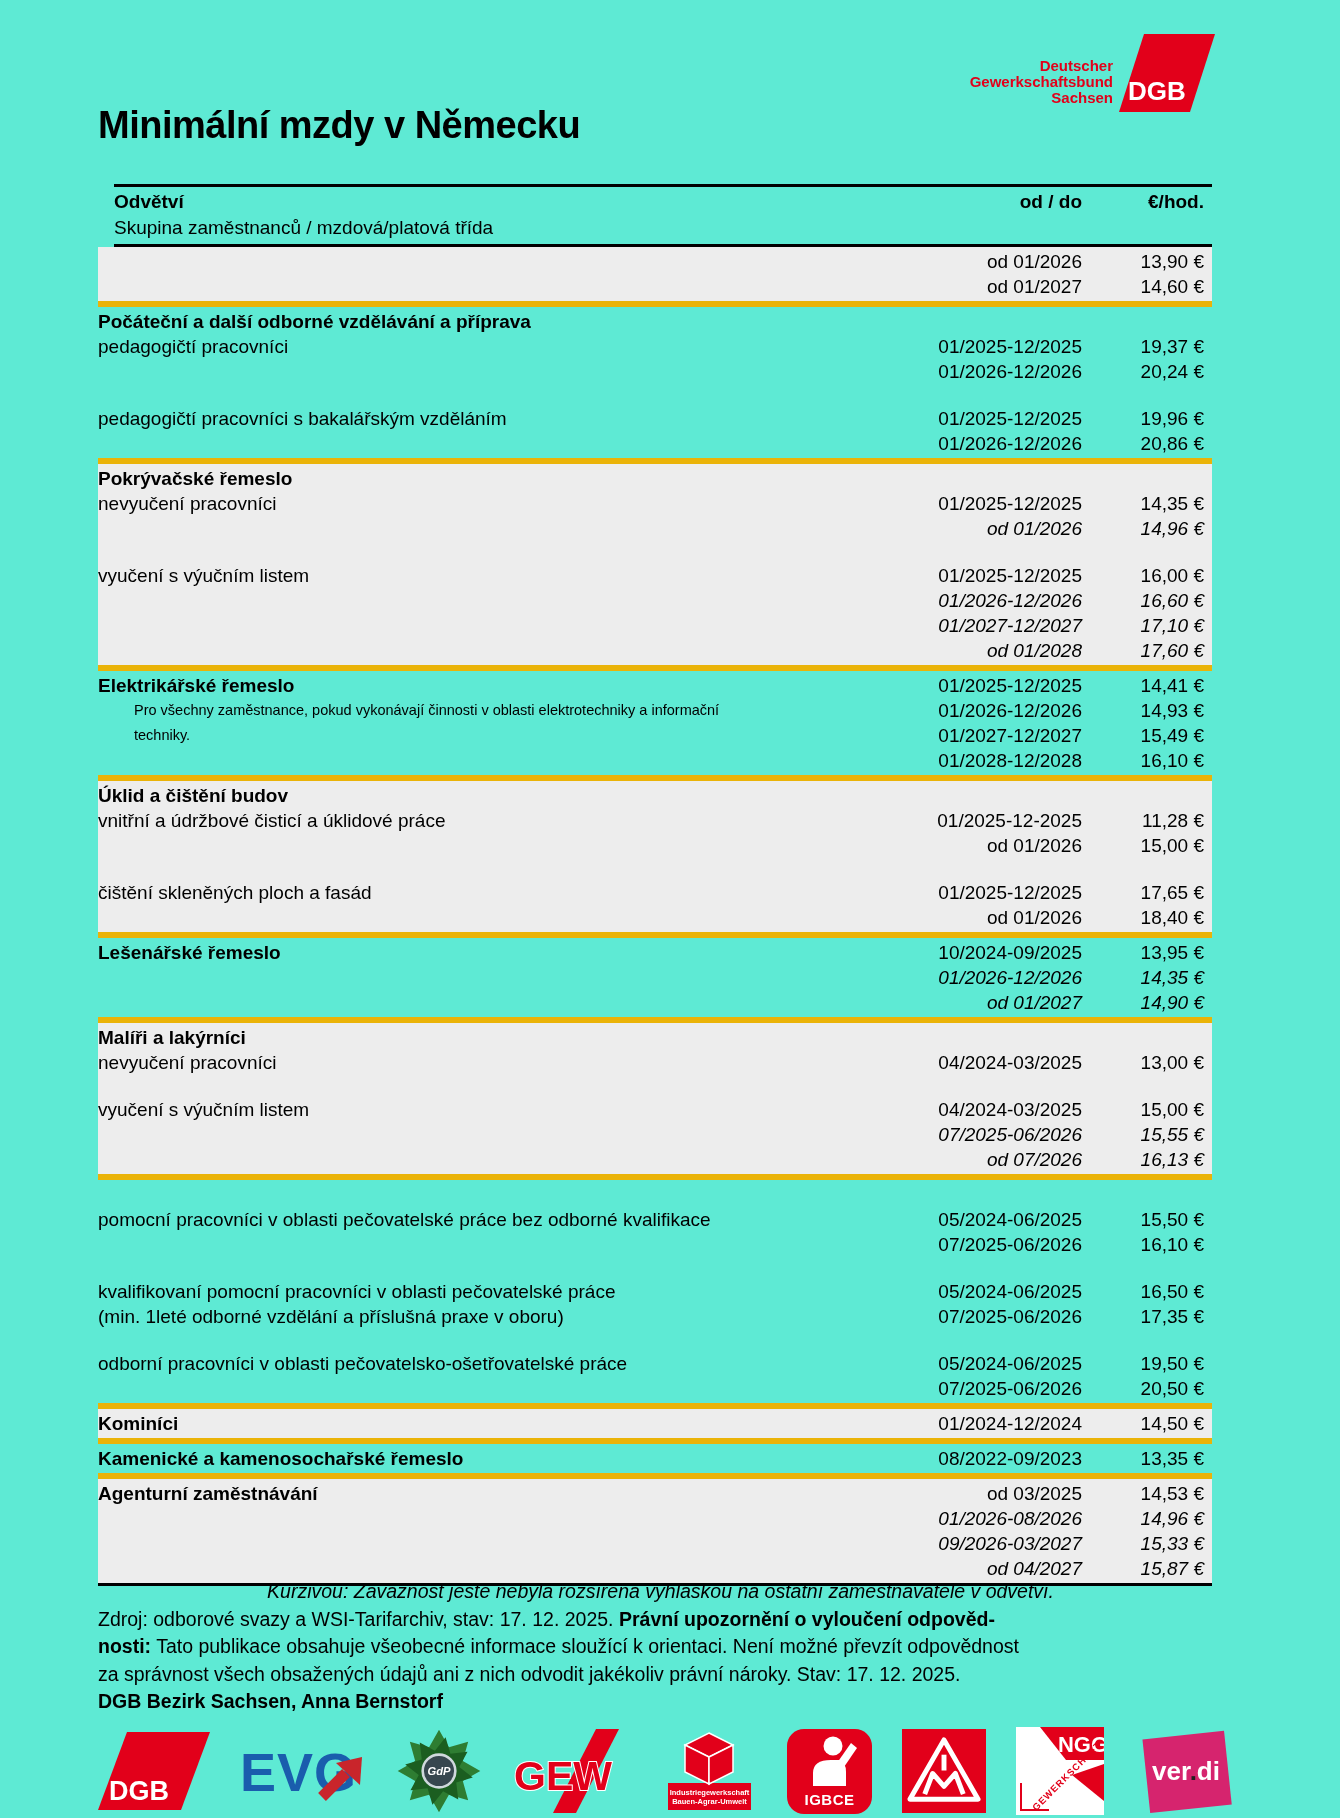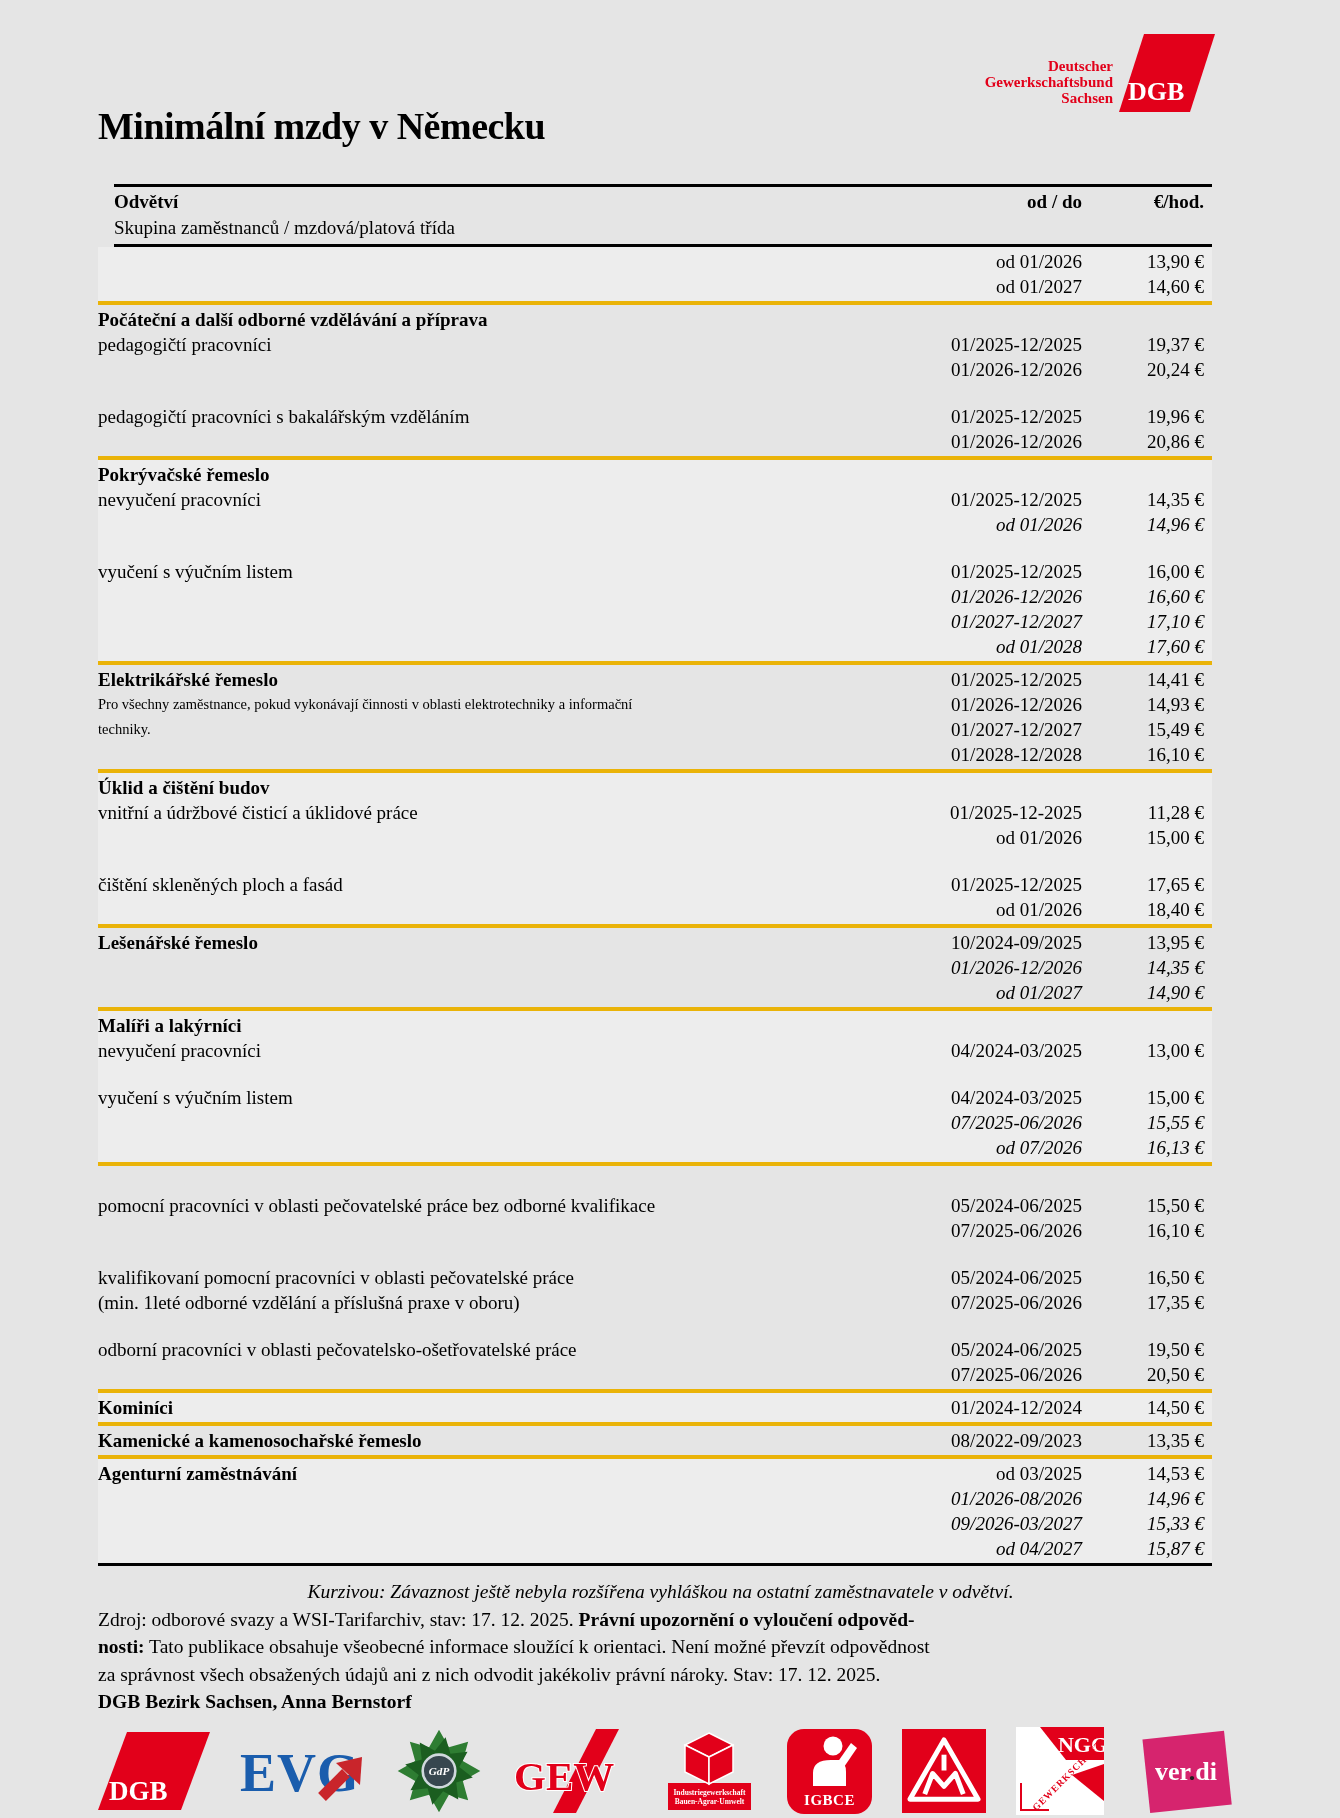--- a/index.html
+++ b/index.html
@@ -1,45 +1,45 @@
 <!DOCTYPE html>
 <html><head>
 <meta charset="utf-8">
 <style>
   * { box-sizing: border-box; }
   html,body { margin:0; padding:0; background:#ffffff; }
   body { width:1340px; height:1818px; font-family:"Liberation Sans", sans-serif; color:#000; }
-  .page { position:relative; width:1340px; height:1818px; overflow:hidden; background:#e5e5e5;font-family:Liberation Serif, serif; }
+  .page { position:relative; width:1340px; height:1818px; overflow:hidden; background:#5eead4; }
 
   
   .brand { position:absolute; top:34px; left:925px; width:290px; display:flex; align-items:flex-end; }
   .brand-text { flex:1; text-align:right; color:#e2001a; font-weight:bold; font-size:15px; line-height:16px; padding:0 6px 6px 0; }
   .pgram { width:96px; height:78px; position:relative; }
 
   
   .title { position:absolute; left:98px; top:104px; font-size:38px; font-weight:bold; letter-spacing:-0.5px; }
 
   
   .wage-table { position:absolute; left:98px; top:184px; width:1114px; }
   .thead { border-top:3px solid #000; border-bottom:3px solid #000; padding:2px 0 3px 0;margin-left:16px; }
   .hrow { display:flex; height:26px; line-height:26px; font-size:19px; }
   .hrow .c-label { font-weight:bold; }
   .hrow .c-period, .hrow .c-rate { font-weight:bold; }
   .sections { border-bottom:3px solid #000; }
   .section { padding:2px 0; }
-  .section + .section { border-top:4px solid #eab308; }
+  .section + .section { border-top:6px solid #eab308; }
   .section.shaded { background:#ededed; }
   .row { display:flex; height:25px; line-height:25px; font-size:19px; }
   .row.spacer { height:22px; }
   .c-label { flex:1; padding-right:8px; white-space:nowrap; }
   .c-period { width:248px; text-align:right; white-space:nowrap; }
   .c-rate { width:130px; text-align:right; padding-right:8px; white-space:nowrap; }
   .b { font-weight:bold; }
   .i { font-style:italic; }
-  .sm { font-size:14.5px; line-height:25px; }
+  .sm { font-size:14.5px; line-height:25px;margin-left:36px; }
 
   
   .footer { position:absolute; left:98px; top:1578px; width:1125px; font-size:19.5px; line-height:27.5px; }
   .footer .it { font-style:italic;text-align:center; }
   .footer .bd { font-weight:bold; }
 
   
   .logos { position:absolute; left:98px; top:1728px; width:1140px; height:86px;
            display:flex; justify-content:space-between; align-items:center; }
   .logo { display:flex; align-items:center; justify-content:center; }

